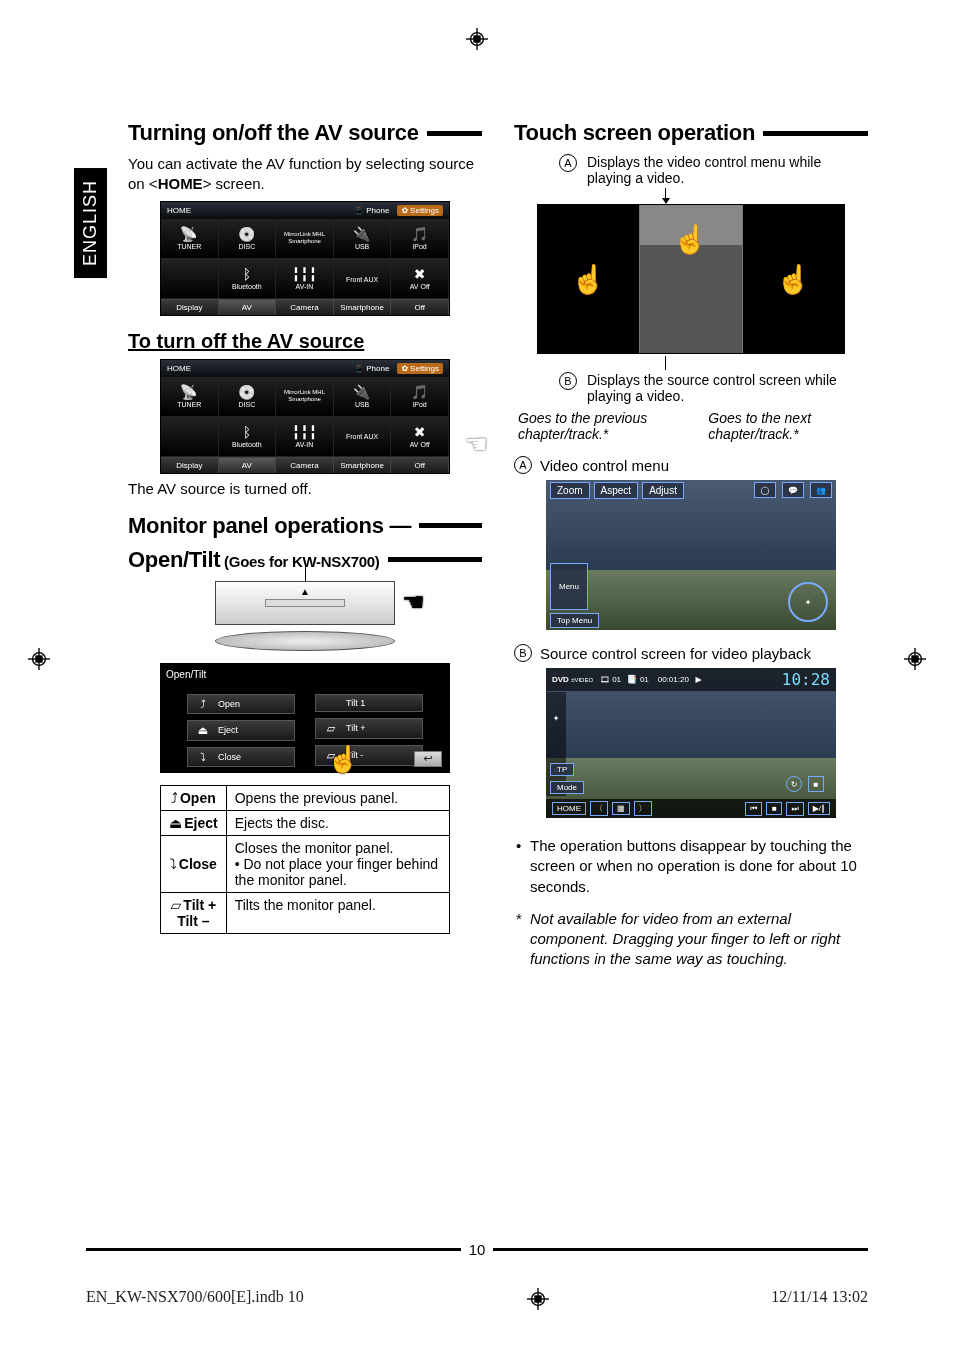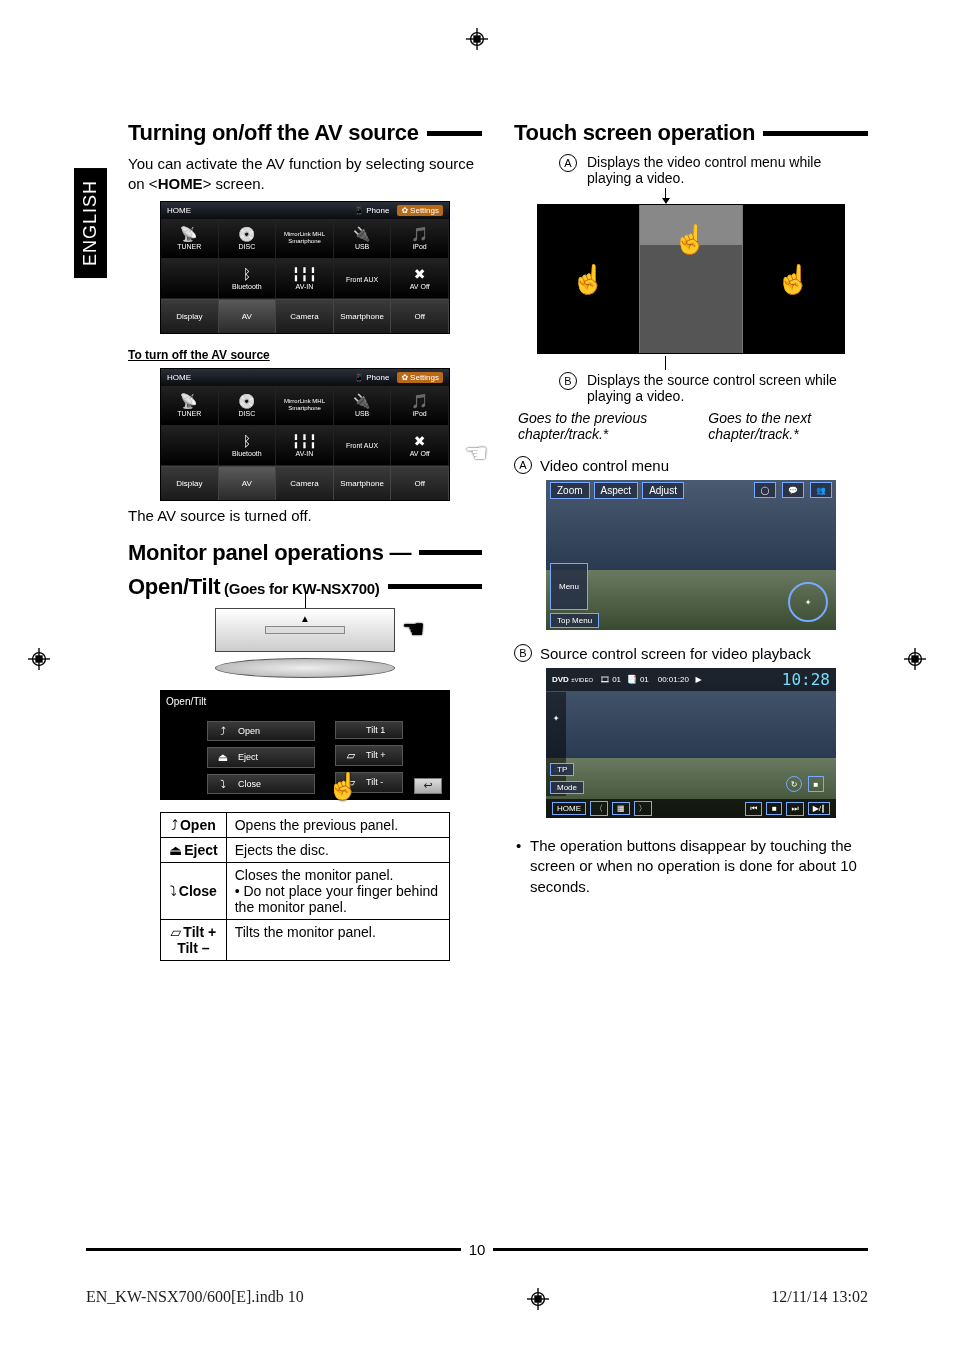--- a/index.html
+++ b/index.html
@@ -55,21 +55,21 @@
     background: #000;
   }
   .body-text {
     font-size: 15px;
     font-family: "Helvetica Neue Condensed", "Arial Narrow", sans-serif;
     line-height: 1.35;
     margin-bottom: 6px;
   }
   .body-text b { font-weight: 700; }
   .subhead {
-    font-size: 12px;
+    font-size: 20px;
     font-weight: 700;
     text-decoration: underline;
     font-family: "Helvetica Neue Condensed", "Arial Narrow", sans-serif;
     margin: 14px 0 6px;
   }
   .note-after {
     font-size: 15px;
     font-family: "Helvetica Neue Condensed", "Arial Narrow", sans-serif;
     margin: 6px 0 16px;
   }
@@ -109,21 +109,21 @@
     font-size: 7px;
   }
   .hs-cell .ic { font-size: 14px; line-height: 1; margin-bottom: 2px; filter: grayscale(1); }
   .hs-cell.multi { font-size: 6px; line-height: 1.2; text-align: center; }
   .hs-bottom {
     display: flex;
     background: linear-gradient(#333, #111);
     border-top: 1px solid #444;
   }
   .hs-tab {
-    flex: 1; text-align: center; padding: 12px 0;
+    flex: 1; text-align: center; padding: 3px 0;
     border-right: 1px solid #444;
     font-size: 8px;
     background: linear-gradient(#3a3a3a, #1a1a1a);
   }
   .hs-tab.active { background: linear-gradient(#5a5a5a, #2a2a2a); }
   .hs-wrap { position: relative; }
   .touch-hand {
     position: absolute;
     font-size: 26px;
     color: #fff;
@@ -166,21 +166,21 @@
   .ot-rows { display: flex; gap: 20px; justify-content: center; }
   .ot-col { display: flex; flex-direction: column; gap: 6px; }
   .ot-btn {
     width: 108px;
     background: linear-gradient(#3a3a3a, #1a1a1a);
     border: 1px solid #555;
     padding: 3px 6px;
     display: flex; align-items: center; gap: 6px;
     font-size: 9px;
   }
-  .ot-btn.narrow { width: 68px; }
+  .ot-btn.narrow { width: 108px; }
   .ot-ic { width: 18px; display: inline-flex; justify-content: center; font-size: 11px; }
   .ot-return {
     position: absolute; right: 8px; bottom: 6px;
     width: 28px; height: 16px;
     background: linear-gradient(#ddd,#aaa);
     border: 1px solid #777;
     display: flex; align-items: center; justify-content: center;
     color: #222; font-size: 11px;
   }
 
@@ -711,20 +711,21 @@
           <span class="btn">⏮</span>
           <span class="btn">■</span>
           <span class="btn">⏭</span>
           <span class="btn">▶/∥</span>
         </div>
       </div>
 
       <ul class="notes">
         <li>The operation buttons disappear by touching the screen or when no operation is done for about 10 seconds.</li>
       </ul>
+      <p class="footnote">Not available for video from an external component. Dragging your finger to left or right functions in the same way as touching.</p>
     </div>
   </div>
 </div>
 
 <div class="page-num-bar">
   <div class="ln"></div>
   <div class="num">10</div>
   <div class="ln"></div>
 </div>
 

